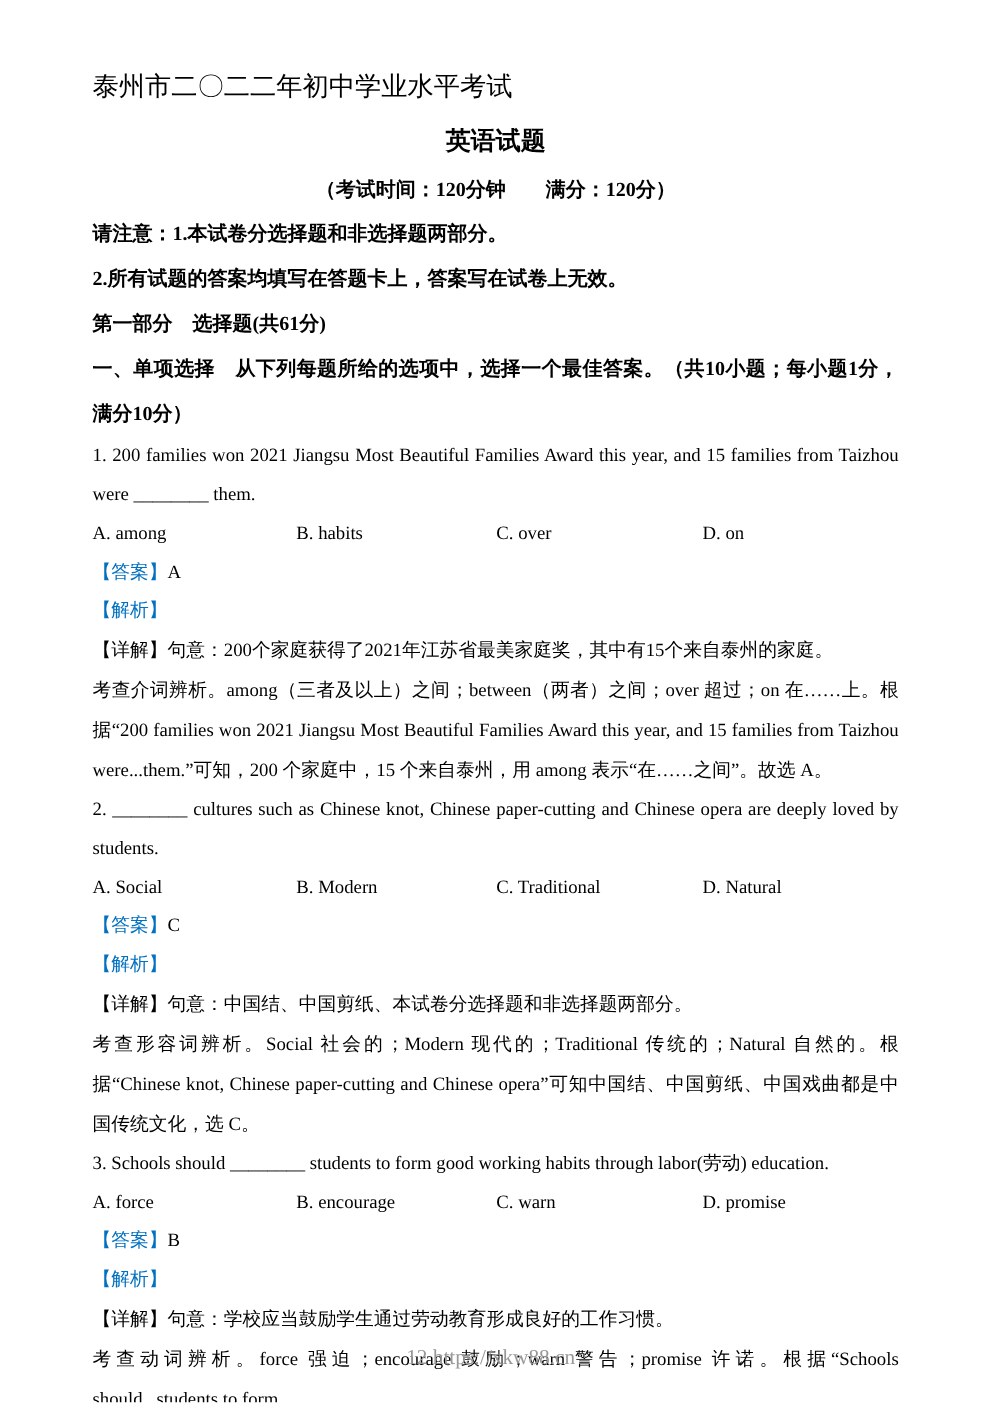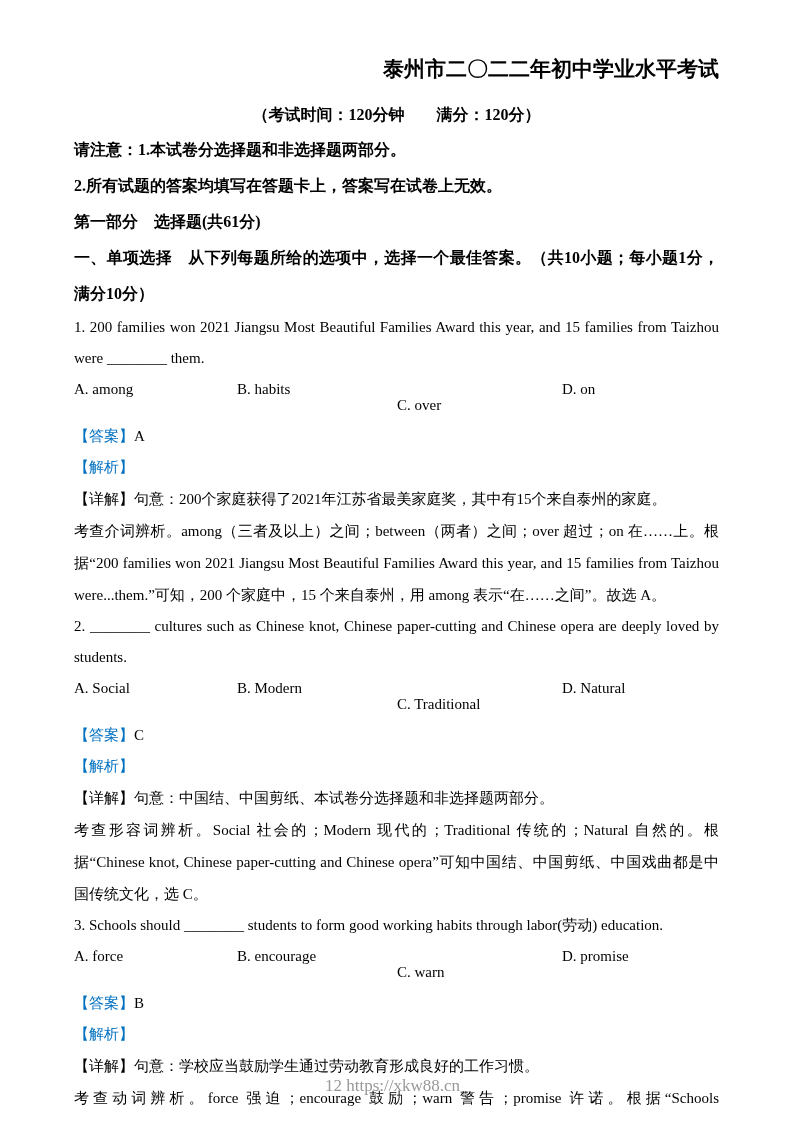--- a/index.html
+++ b/index.html
@@ -10,56 +10,57 @@
     color: #000;
   }
   .page {
     position: relative;
     width: 793px; height: 1122px;
     padding: 52px 74px 0 74px;
     overflow: hidden;
     background: #fff;
   }
   .doc-title {
-    font-size: 21px; font-weight: bold; text-align: right;
+    font-size: 21px; font-weight: normal; text-align: left;
     line-height: 34px; margin-bottom: 12px;
   }
   .doc-subtitle {
     font-size: 20px; font-weight: bold; text-align: center;
     line-height: 30px; margin-bottom: 8px;
   }
   .exam-info {
     font-size: 16px; font-weight: bold; text-align: center;
     line-height: 34px;
   }
   .head-bold {
     font-size: 16px; font-weight: bold;
     line-height: 36px; text-align: justify;
   }
   .stem { font-size: 15px; line-height: 31px; text-align: justify; }
   .options-row { display: flex; font-size: 15px; line-height: 31px; }
   .opt-a { width: 163px; }
   .opt-b { width: 160px; }
-  .opt-c { width: 165px; margin-top: 16px; }
+  .opt-c { width: 165px; }
   .opt-d { flex: 1; }
   .marker-line { font-size: 15px; line-height: 31px; }
   .blue { color: #0070C0; margin-top: 28px; }
   .detail { font-size: 15px; line-height: 32px; text-align: justify; }
   .page-footer {
     position: absolute; left: 0; right: 8px; bottom: 26px;
     text-align: center; font-size: 17px; color: #989898;
     font-family: "Liberation Serif", "DejaVu Serif", serif;
   }
 </style>
 </head>
 <body>
 
 <div class="page">
 
   <h1 class="doc-title">泰州市二〇二二年初中学业水平考试</h1>
+  <h2 class="doc-subtitle">英语试题</h2>
   <p class="exam-info">（考试时间：120分钟　　满分：120分）</p>
 
   <p class="head-bold">请注意：1.本试卷分选择题和非选择题两部分。</p>
   <p class="head-bold">2.所有试题的答案均填写在答题卡上，答案写在试卷上无效。</p>
   <p class="head-bold">第一部分　选择题(共61分)</p>
   <p class="head-bold">一、单项选择　从下列每题所给的选项中，选择一个最佳答案。（共10小题；每小题1分，满分10分）</p>
 
   <section>
     <p class="stem">1. 200 families won 2021 Jiangsu Most Beautiful Families Award this year, and 15 families from Taizhou were ________ them.</p>
     <div class="options-row">

